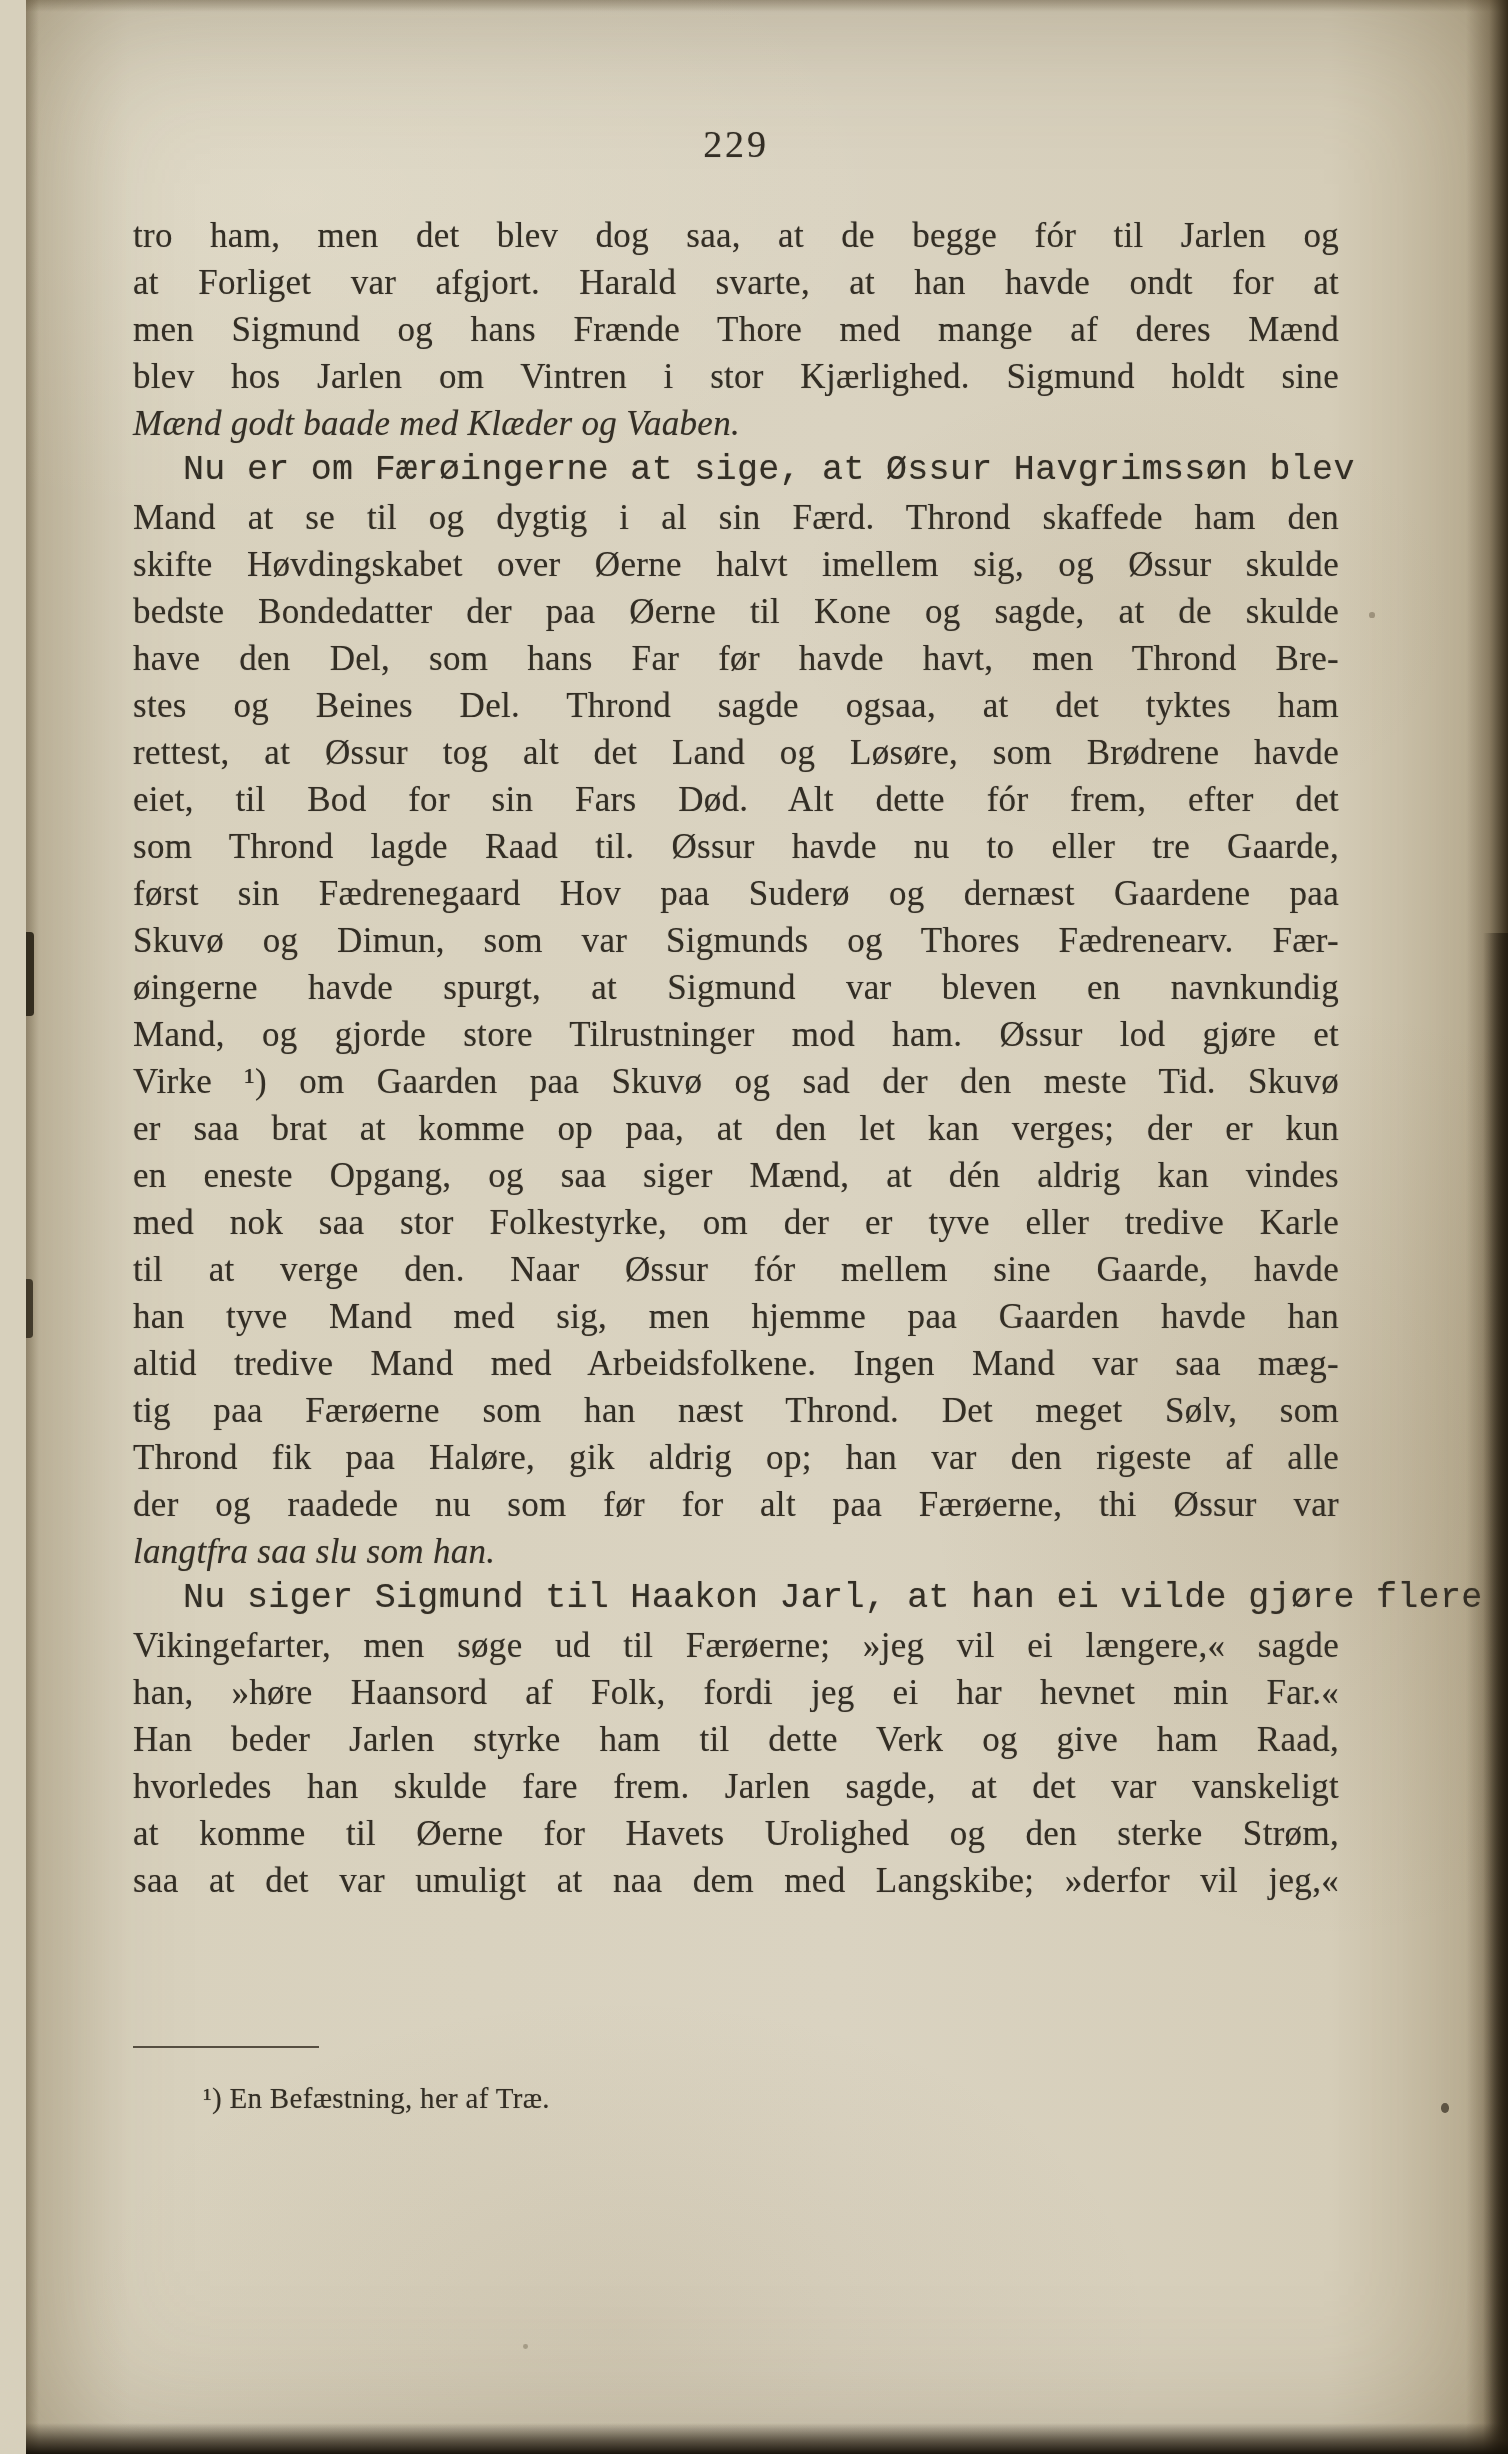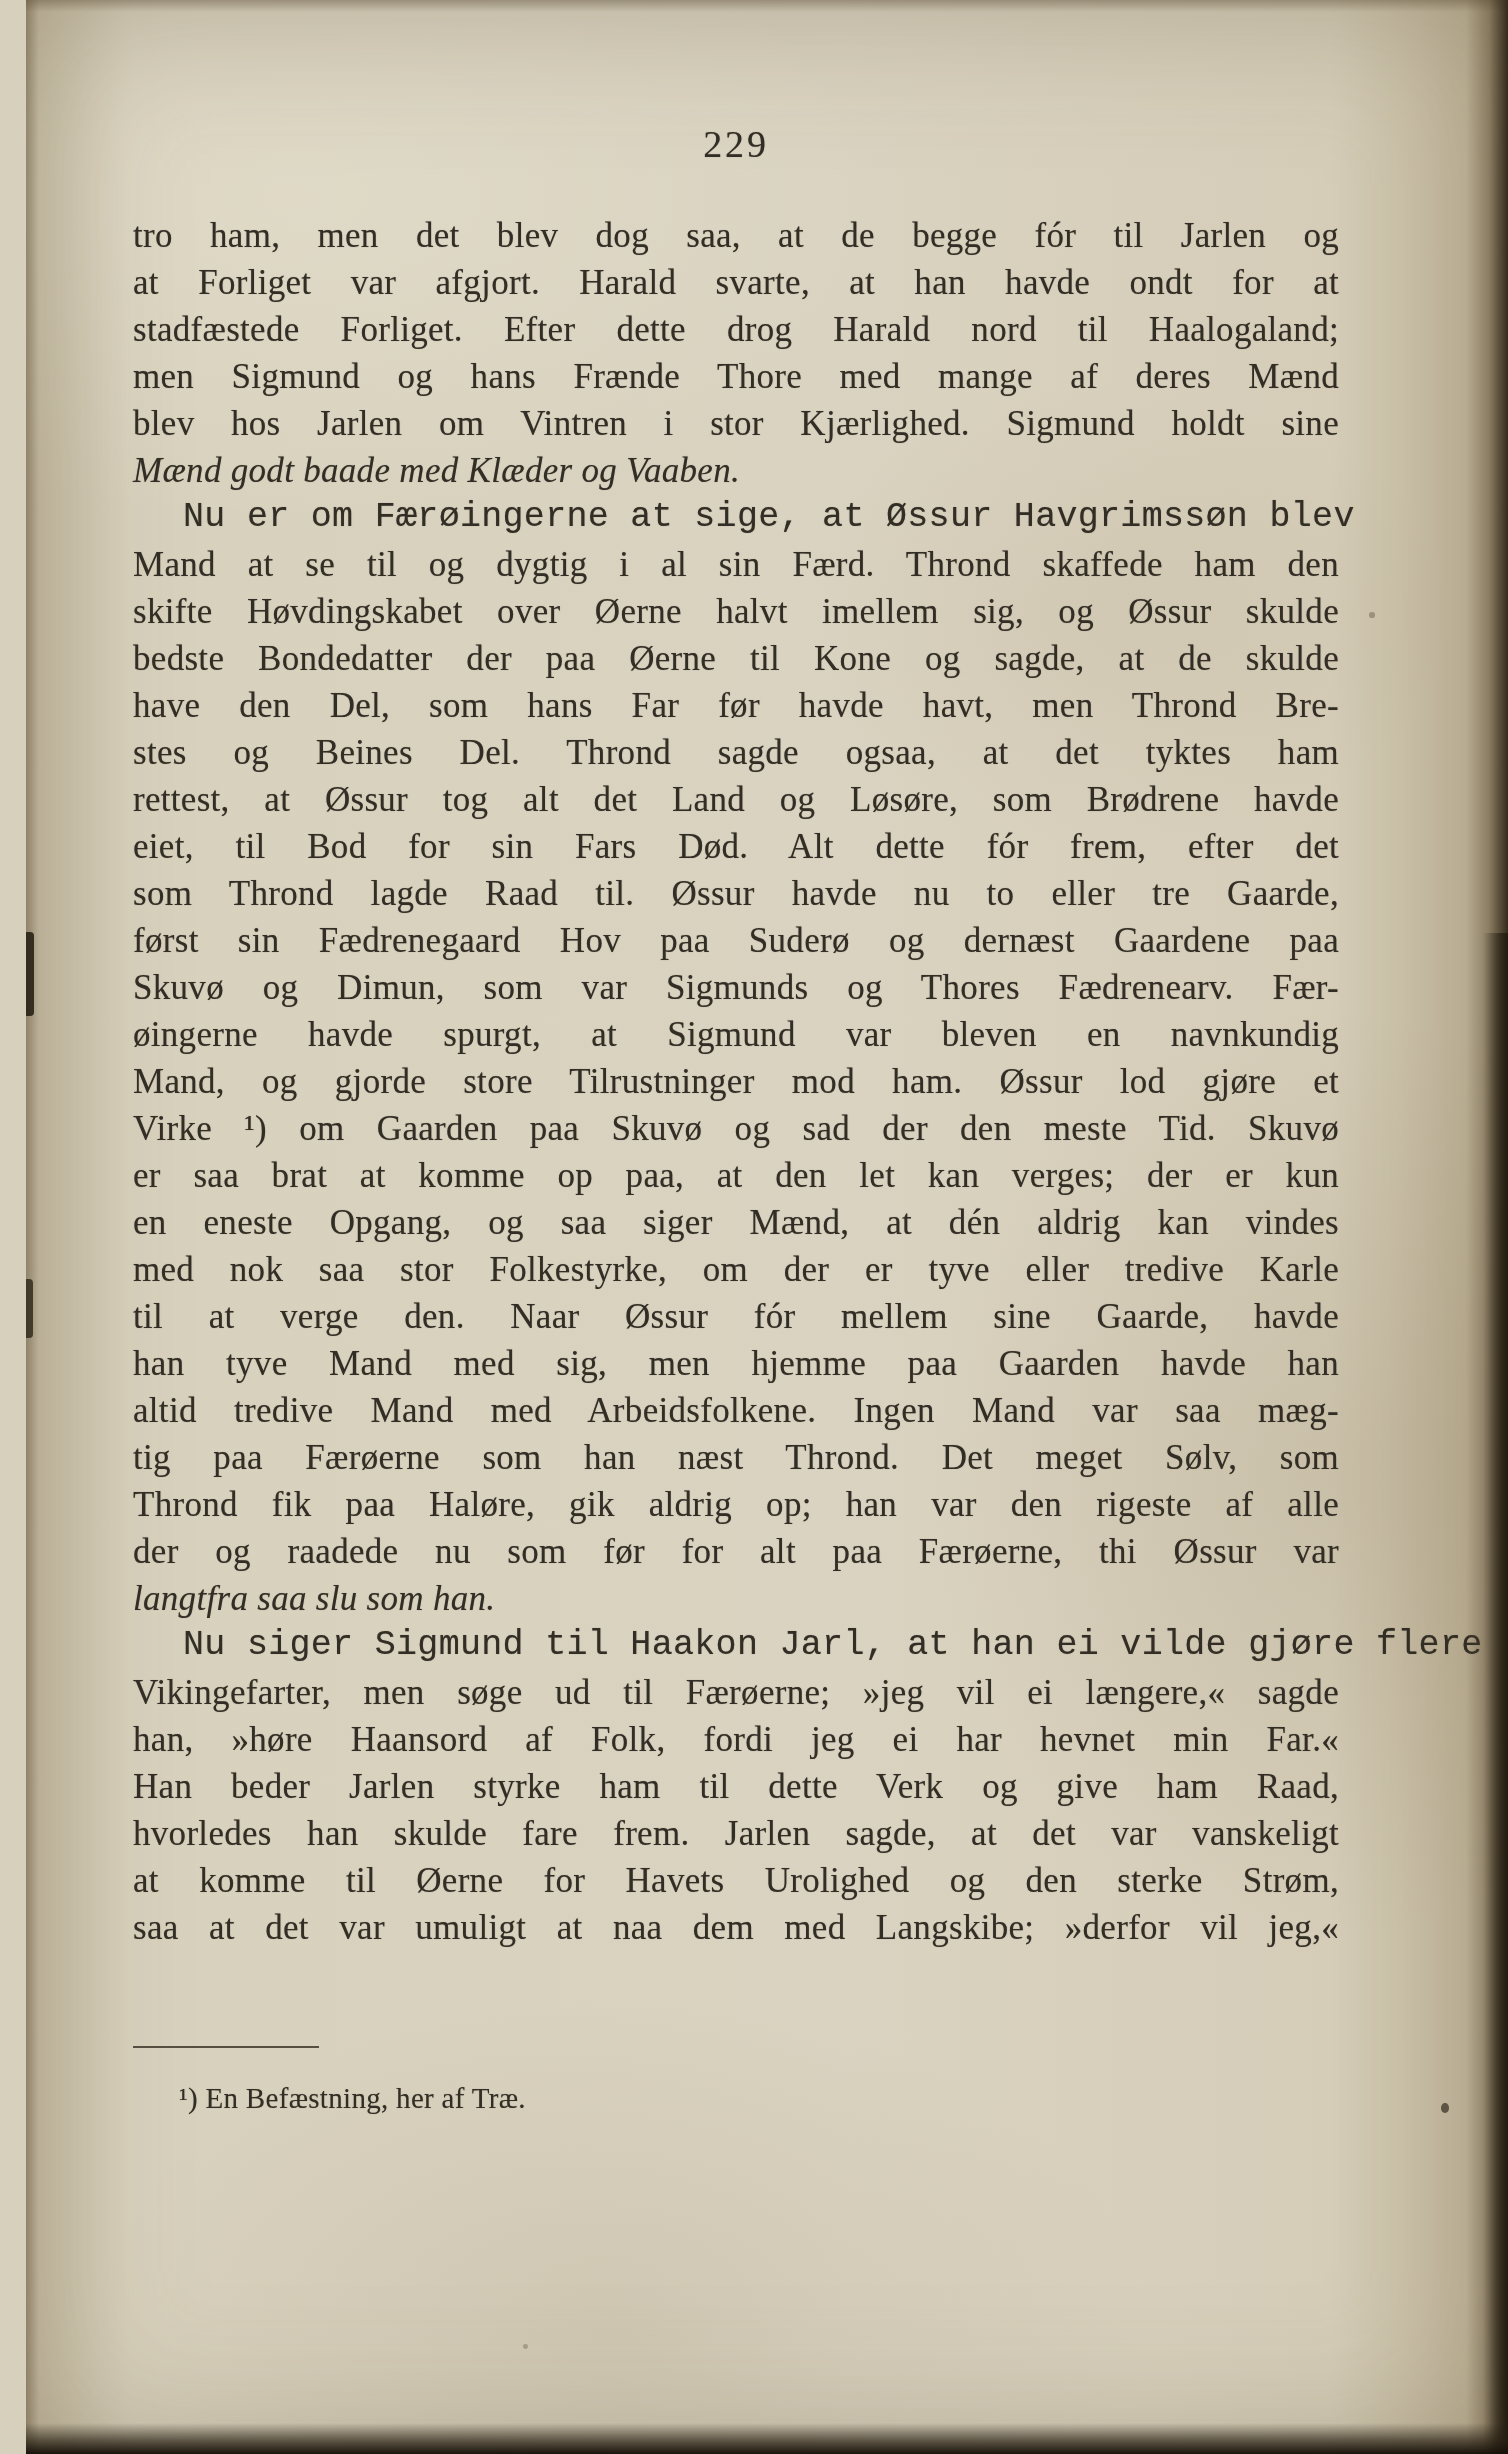--- a/index.html
+++ b/index.html
@@ -57,21 +57,21 @@
   .line.endpara { text-align-last: left; font-style: italic; }
   .line.indent { text-indent: 50px; font-family: Liberation Mono, monospace; }
   .footnote-rule {
     position: absolute;
     left: 107px; top: 2046px;
     width: 186px; height: 0;
     border-top: 2.9px solid rgba(62,55,44,0.85);
   }
   .footnote {
     position: absolute;
-    left: 153px; top: 2082px;
+    left: 177px; top: 2082px;
     font-size: 29px;
     letter-spacing: 0.3px;
     color: var(--ink);
     text-shadow: 0 0 1px rgba(51,46,37,0.35);
   }
   
   .edge-right {
     position: absolute; top: 0; right: 0;
     width: 42px; height: 100%;
     background: linear-gradient(90deg, rgba(78,63,40,0) 0%, rgba(78,63,40,0.40) 55%, #352b1a 100%);
@@ -132,21 +132,20 @@
 </head>
 <body>
 
 <div class="page">
 
   <div class="pagenum">229</div>
 
   <div class="text-block" id="text-block">
       <div class="line">tro ham, men det blev dog saa, at de begge fór til Jarlen og</div>
       <div class="line">at Forliget var afgjort.  Harald svarte, at han havde ondt for at</div>
-      <div class="line">stadfæstede Forliget.  Efter dette drog Harald nord til Haalogaland;</div>
       <div class="line">men Sigmund og hans Frænde Thore med mange af deres Mænd</div>
       <div class="line">blev hos Jarlen om Vintren i stor Kjærlighed.  Sigmund holdt sine</div>
       <div class="line endpara">Mænd godt baade med Klæder og Vaaben.</div>
       <div class="line indent">Nu er om Færøingerne at sige, at Øssur Havgrimssøn blev</div>
       <div class="line">Mand at se til og dygtig i al sin Færd.  Thrond skaffede ham den</div>
       <div class="line">skifte Høvdingskabet over Øerne halvt imellem sig, og Øssur skulde</div>
       <div class="line">bedste Bondedatter der paa Øerne til Kone og sagde, at de skulde</div>
       <div class="line">have den Del, som hans Far før havde havt, men Thrond Bre-</div>
       <div class="line">stes og Beines Del.  Thrond sagde ogsaa, at det tyktes ham</div>
       <div class="line">rettest, at Øssur tog alt det Land og Løsøre, som Brødrene havde</div>

